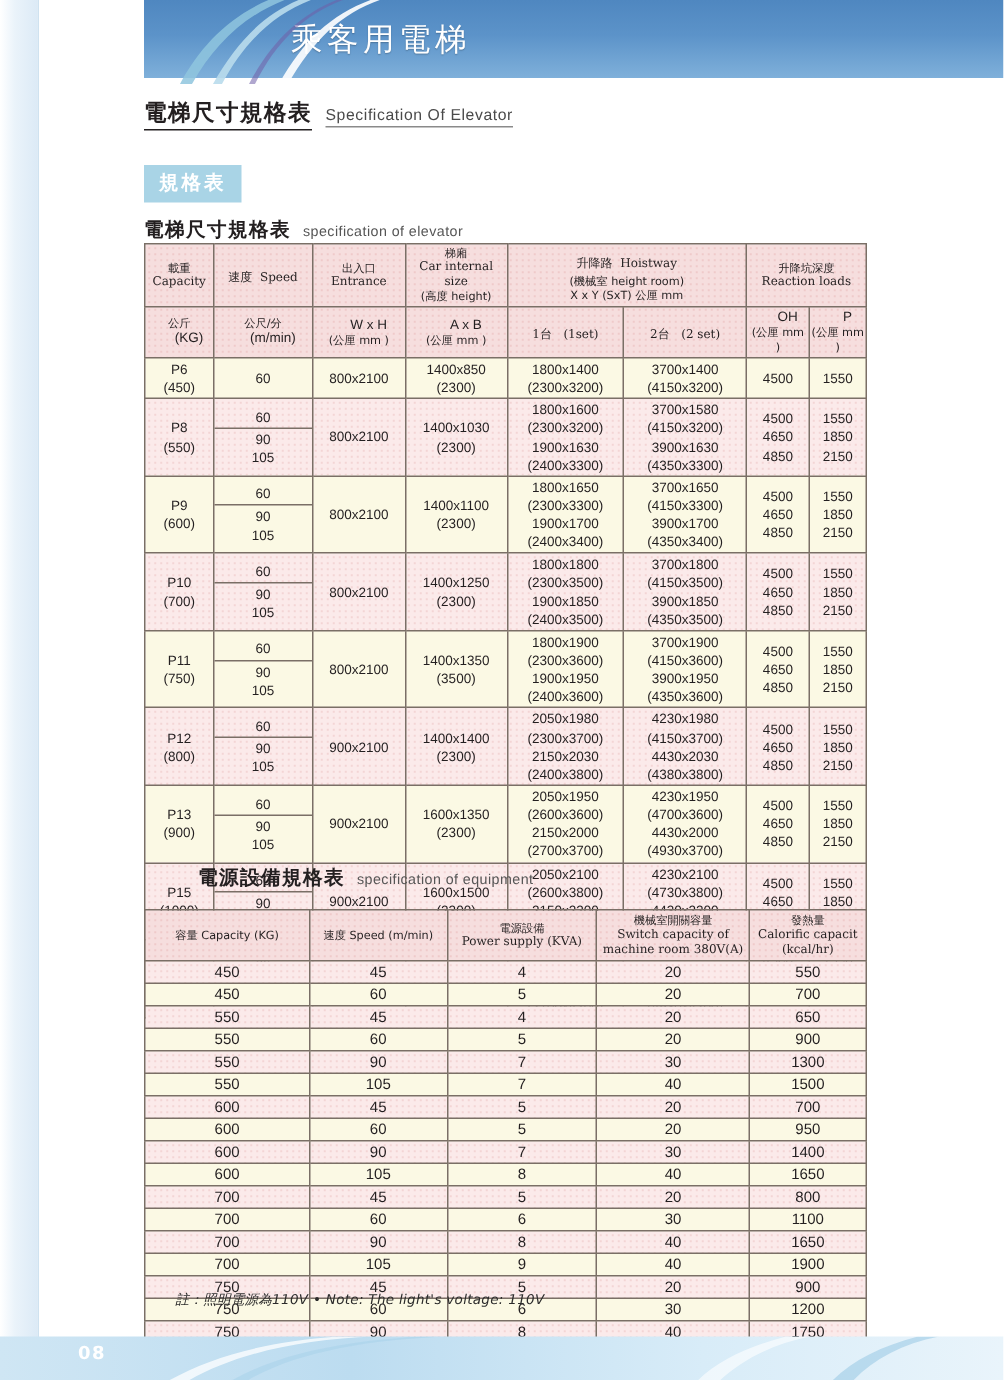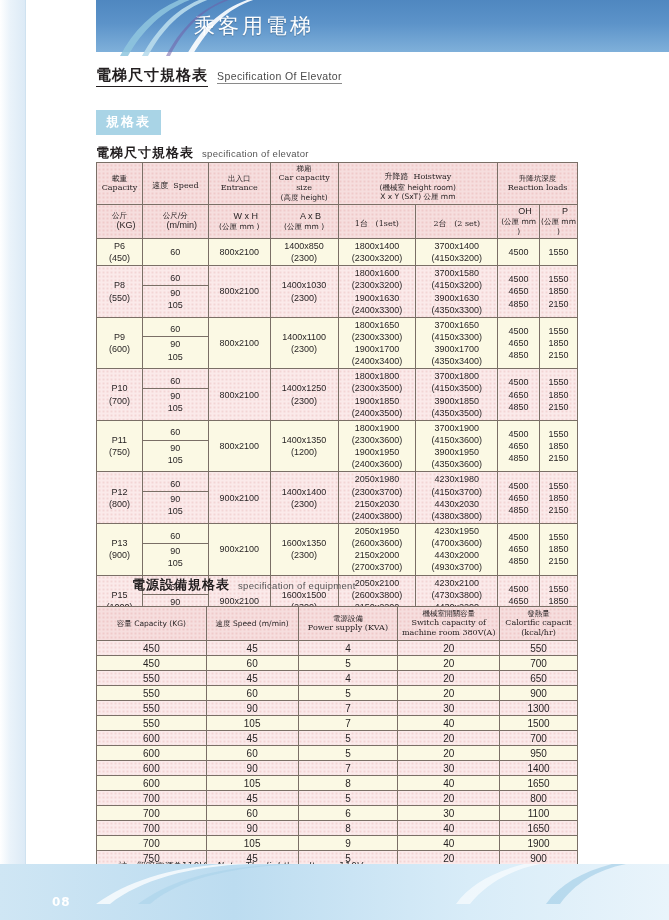--- a/index.html
+++ b/index.html
@@ -124,21 +124,21 @@
   
   .footnote{
     position:absolute; left:117px; top:860px;
     font-size:9px; color:#2b2b2b; letter-spacing:.2px;
     font-family:"DejaVu Sans", sans-serif;
     font-style:italic;
   }
 
   
   .botbar{
-    position:absolute; left:0; bottom:0; width:100%; height:56px;
+    position:absolute; left:0; bottom:0; width:100%; height:29px;
     background:linear-gradient(to right,#cfe6f4 0%,#bcdcf0 35%,#d8ecf8 70%,#e9f4fb 100%);
   }
   .botbar .wave{ position:absolute; inset:0; overflow:hidden; }
   .pageno{
     position:absolute; left:52px; bottom:11px;
     color:#ffffff; font-size:12px; font-weight:bold; letter-spacing:1px;
     font-family:"DejaVu Sans", sans-serif;
   }
 </style>
 </head>
@@ -189,21 +189,21 @@
       <th class="hdr1">
         <span class="hdr-inline"><span>速度</span>
         &nbsp;<span>Speed</span></span>
       </th>
       <th class="hdr1">
         <span class="hdr-cn">出入口</span>
         <span class="hdr-en">Entrance</span>
       </th>
       <th class="hdr1">
         <span class="hdr-cn">梯廂</span>
-        <span class="hdr-en">Car capacity size</span>
+        <span class="hdr-en">Car internal size</span>
         <span class="hdr-cn">(高度 height)</span>
       </th>
       <th class="hdr1" colspan="2">
         <span class="hdr-inline"><span>升降路</span>
         &nbsp;<span>Hoistway</span></span>
         <span class="hdr-cn">(機械室  height room)</span>
         <span class="hdr-cn">X x Y (SxT) 公厘 mm</span>
       </th>
       <th class="hdr1" colspan="2">
         <span class="hdr-cn">升降坑深度</span>
@@ -341,21 +341,21 @@
       <tr>
         <td class="rowA cap">P11
 (750)</td>
         <td class="rowA spd">
           <div class="spd-top">60</div>
           <div class="spd-bot">90
 105</div>
         </td>
         <td class="rowA val">800x2100</td>
         <td class="rowA val">1400x1350
-(1200)</td>
+(3500)</td>
         <td class="rowA val">1800x1900
 (2300x3600)
 1900x1950
 (2400x3600)</td>
         <td class="rowA val">3700x1900
 (4150x3600)
 3900x1950
 (4350x3600)</td>
         <td class="rowA val">4500
 4650

